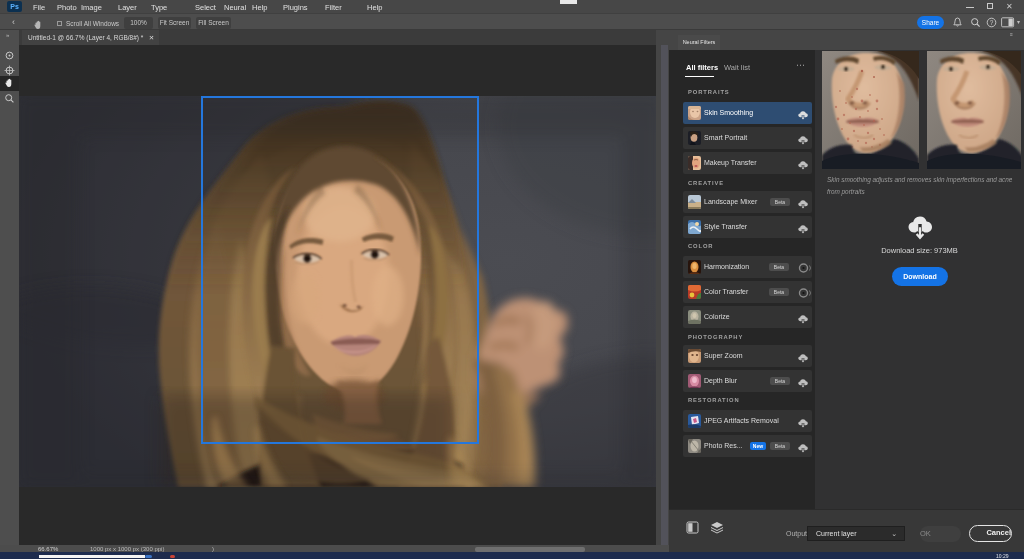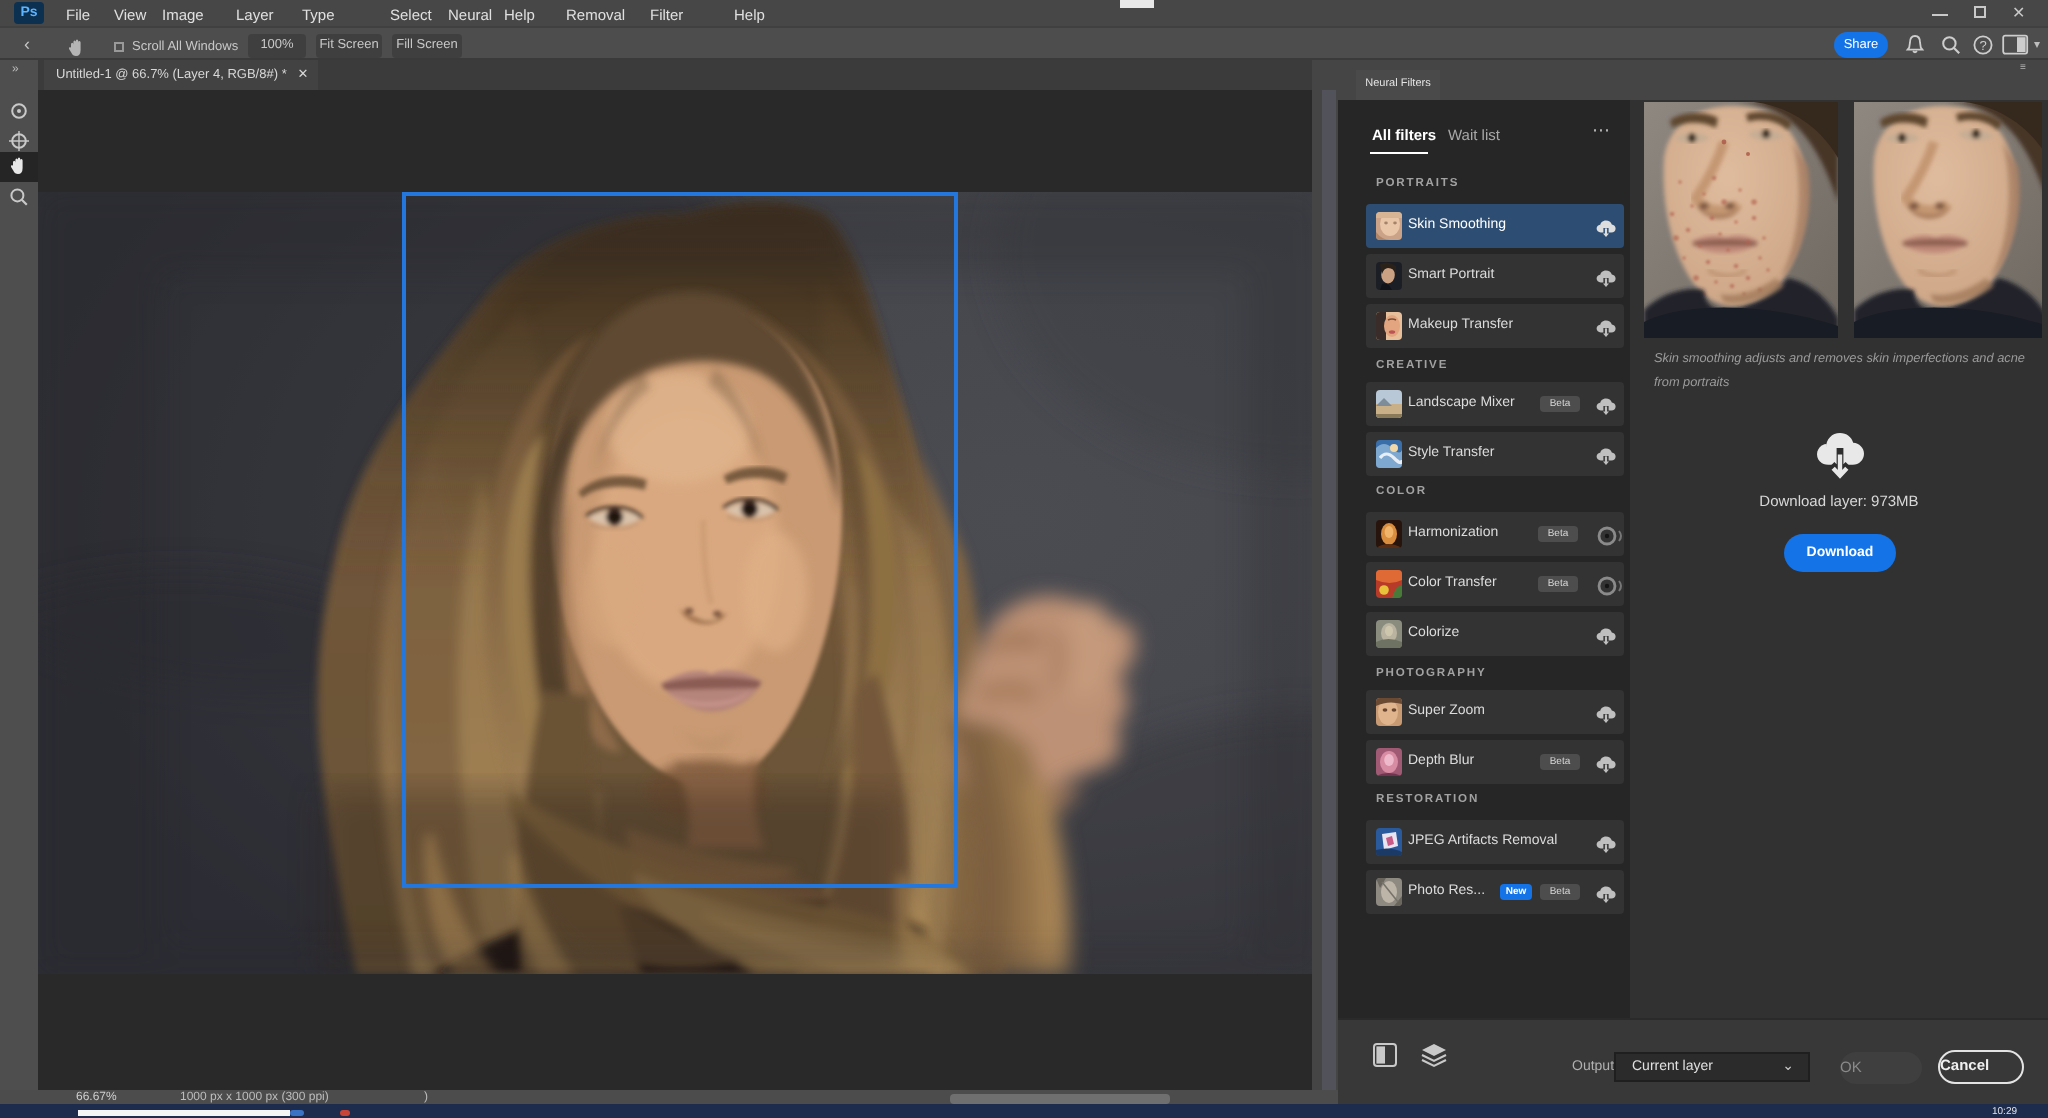--- a/index.html
+++ b/index.html
@@ -58,21 +58,21 @@
   #dlsize { position:absolute; left:0; top:196px; width:209px; text-align:center; color:#d8d8d8; font-size:7.5px; }
   #dlbtn { position:absolute; left:77px; top:217px; width:56px; height:19px; background:#1473e6;
     border-radius:10px; color:#fff; font-size:7px; font-weight:bold; text-align:center; line-height:19px; }
 
   
   #botbar { left:669px; top:509px; width:355px; height:43px; background:#383838; border-top:1px solid #2a2a2a; }
   #okbtn { position:absolute; left:251px; top:16px; width:41px; height:16px; background:#3f3f3f;
     border-radius:8px; color:#8a8a8a; font-size:7.5px; text-align:left; line-height:16px; }
   #cancelbtn { position:absolute; left:300px; top:15px; width:43px; height:17px; background:transparent;
     border:1.5px solid #e4e4e4; border-radius:9px; color:#f0f0f0; font-size:7.5px; font-weight:bold;
-    text-align:left; line-height:14px; }
+    text-align:right; line-height:14px; }
   #outdrop { position:absolute; left:138px; top:16px; width:98px; height:15px; background:#2b2b2b;
     border:1px solid #1f1f1f; color:#e0e0e0; font-size:7px; line-height:13px; padding-left:8px; }
   #outlabel { position:absolute; left:117px; top:20px; color:#b0b0b0; font-size:7px; }
 </style>
 </head>
 <body>
 <div id="stage">
 
   <div class="abs" id="canvas">
     <div id="photo"><svg width="642" height="391" viewBox="0 0 637 391" preserveAspectRatio="none">
@@ -273,28 +273,28 @@
 <rect width="637" height="391" fill="url(#bgv)" opacity="0"></rect>
 <path d="M0 0 H637 V391 H0 Z M60 40 H600 V380 H60 Z" fill="#26272b" opacity="0.25" filter="url(#b8)" fill-rule="evenodd"></path>
 </svg>
 </div>
     <div id="marquee"></div>
   </div>
 
   <div class="abs" id="menubar">
     <div class="mi" id="pslogo">Ps</div>
     <div class="mi" style="left:33px">File</div>
-    <div class="mi" style="left:57px">View</div>
+    <div class="mi" style="left:57px">Photo</div>
     <div class="mi" style="left:81px">Image</div>
     <div class="mi" style="left:118px">Layer</div>
     <div class="mi" style="left:151px">Type</div>
     <div class="mi" style="left:195px">Select</div>
     <div class="mi" style="left:224px">Neural</div>
     <div class="mi" style="left:252px">Help</div>
-    <div class="mi" style="left:283px">Removal</div>
+    <div class="mi" style="left:283px">Plugins</div>
     <div class="mi" style="left:325px">Filter</div>
     <div class="mi" style="left:367px">Help</div>
     <div style="position:absolute; left:560px; top:0; width:17px; height:4px; background:#e8e8e8;"></div>
     <div style="position:absolute; left:966px; top:7px; width:8px; height:1px; background:#c9c9c9;"></div>
     <div style="position:absolute; left:987px; top:3px; width:6px; height:6px; border:1px solid #c9c9c9;"></div>
     <div class="winbtn" style="left:1006px; top:2px;">✕</div>
   </div>
 
   <div class="abs" id="optbar">
     <div style="position:absolute; left:12px; top:3px; color:#c8c8c8; font-size:9px;">‹</div>
@@ -727,21 +727,21 @@
         </div>
 
       <div style="position:absolute; left:89px; top:162px;">
       <svg width="32" height="30" viewBox="0 0 32 30">
         <path d="M9 12 C9 7.5 12 4.5 16 4.5 C19.3 4.5 21.8 6.5 22.6 9.4 C25.6 9.6 28 11.9 28 14.9 C28 18 25.5 20.4 22.4 20.4 L10.1 20.4 C7 20.4 4.5 18.1 4.5 15.1 C4.5 12.4 6.5 10.3 9.1 10 Z" fill="#e8e8e8"></path>
         <path d="M16 12 L16 24 M12 20.2 L16 24.3 L20 20.2" stroke="#2d2d2d" stroke-width="3.4" fill="none"></path>
         <path d="M16 13 L16 23.6 M12.6 19.9 L16 23.6 L19.4 19.9" stroke="#e8e8e8" stroke-width="2.2" fill="none" transform="translate(0,2.2)"></path>
       </svg>
       </div>
 
-      <div id="dlsize">Download layer: 973MB</div>
+      <div id="dlsize">Download size: 973MB</div>
       <div id="dlbtn">Download</div>
     </div>
   </div>
   <div class="abs" id="botbar">
     <div id="outlabel">Output</div>
     <div id="outdrop">Current layer<span style="position:absolute; right:7px; top:0px; color:#c9c9c9; font-size:7px;">⌄</span></div>
     <div id="okbtn">OK</div>
     <div id="cancelbtn">Cancel</div>
     <svg style="position:absolute; left:17px; top:11px;" width="13" height="13" viewBox="0 0 13 13">
         <rect x="1" y="1" width="11" height="11" rx="1.5" fill="none" stroke="#c9c9c9" stroke-width="1"></rect>

